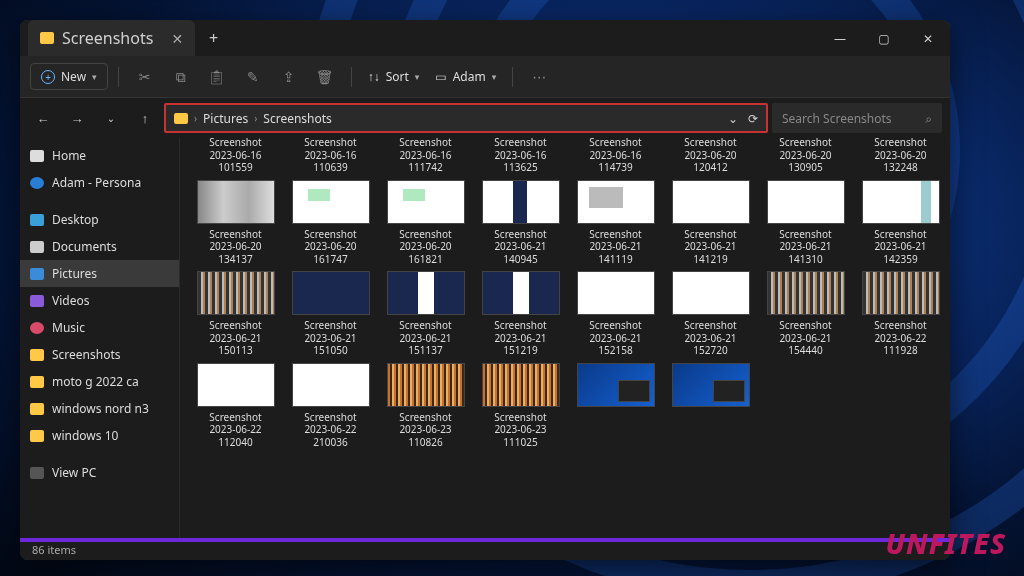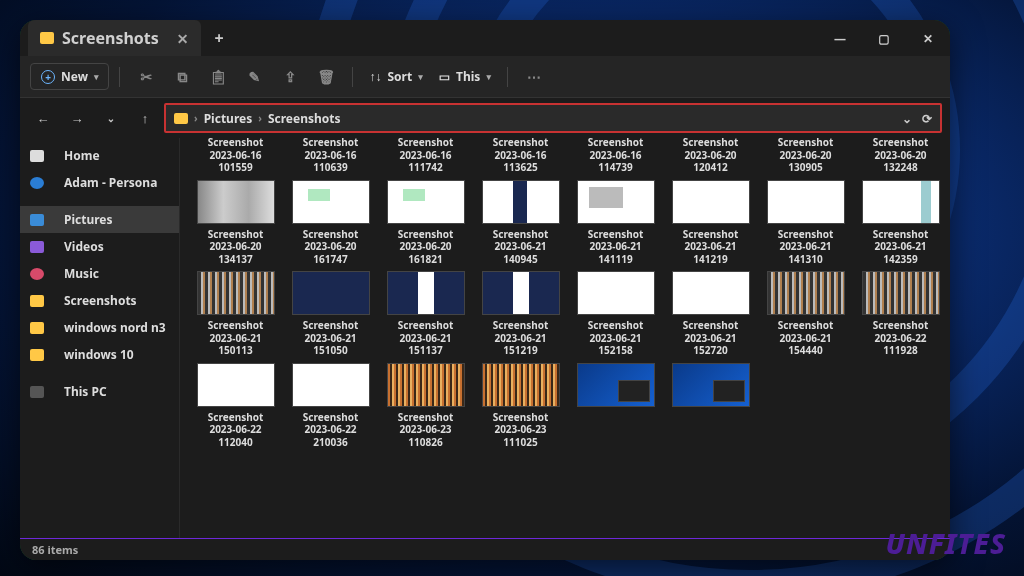--- a/index.html
+++ b/index.html
@@ -8,23 +8,23 @@
     background: radial-gradient(ellipse at 60% 40%, #1b5fd8 0%, #0a2a6b 40%, #041436 70%, #020814 100%);
     position: relative;
   }
   .swirl { position:absolute; border-radius:50%; border:30px solid rgba(40,110,230,.25); }
   .swirl.a{width:900px;height:900px;top:-300px;left:300px;}
   .swirl.b{width:700px;height:700px;top:-200px;left:380px;}
   .swirl.c{width:500px;height:500px;top:-100px;left:460px;}
 
   .window {
     position:absolute; left:20px; top:20px; width:930px; height:540px;
-    background:#14532d; color:#d0d0d0; border-radius:16px; overflow:hidden;
+    background:#14532d; color:#d0d0d0; border-radius:8px; overflow:hidden;
     box-shadow:0 8px 32px rgba(0,0,0,.6);
-    display:flex; flex-direction:column;font-weight:bold;
+    display:flex; flex-direction:column;
   }
   .titlebar { height:36px; background:#1c1c1c; display:flex; align-items:center; }
   .tab { display:flex; align-items:center; gap:8px; padding:0 12px; height:36px; background:#2b2b2b; border-radius:6px 6px 0 0; margin-left:8px;}
   .tab .foldericon{width:14px;height:12px;background:#ffc846;border-radius:2px;}
   .tab .close{margin-left:10px;color:#aaa;font-size:14px;}
   .newtab{color:#ccc;font-size:16px;margin-left:14px;}
   .winctrl{margin-left:auto;display:flex;}
   .winbtn{width:44px;height:36px;display:flex;align-items:center;justify-content:center;color:#ccc;font-size:12px;}
 
   .toolbar{height:42px;background:#252525;display:flex;align-items:center;padding:0 10px;gap:4px;border-bottom:1px solid #333;}
@@ -37,21 +37,21 @@
   .navrow{height:40px;display:flex;align-items:center;padding:0 8px;gap:4px;background:#1c1c1c;}
   .navbtn{width:30px;height:30px;display:flex;align-items:center;justify-content:center;color:#ccc;font-size:13px;}
   .addrbar{flex:1;height:30px;border:2px solid #c83232;background:#2a2a2a;display:flex;align-items:center;padding:0 8px;gap:6px;font-size:12px;color:#ddd;border-radius:2px;}
   .addrbar .foldericon{width:14px;height:11px;background:#ffc846;border-radius:2px;}
   .crumb-sep{color:#888;font-size:10px;}
   .addr-right{margin-left:auto;display:flex;gap:10px;color:#ccc;}
   .searchbox{width:170px;height:30px;background:#2a2a2a;display:flex;align-items:center;padding:0 10px;color:#888;font-size:12px;justify-content:space-between;border-radius:2px;}
 
   .body{flex:1;display:flex;overflow:hidden;}
   .sidebar{width:160px;background:#1c1c1c;padding:4px 0;font-size:12px;overflow:hidden;border-right:1px solid #2a2a2a;}
-  .side-item{display:flex;align-items:center;gap:20px;padding:5px 10px;color:#ddd;}
+  .side-item{display:flex;align-items:center;gap:8px;padding:5px 10px;color:#ddd;}
   .side-item.active{background:#3a3a3a;}
   .si-icon{width:14px;height:12px;border-radius:2px;flex-shrink:0;}
   .side-gap{height:10px;}
 
   .content{flex:1;background:#1c1c1c;overflow:hidden;position:relative;}
   .grid{display:grid;grid-template-columns:repeat(8,1fr);gap:6px 4px;padding:0 4px 6px 10px;}
   .item{display:flex;flex-direction:column;align-items:center;}
   .thumb{width:78px;height:44px;background:#fff;border:1px solid #444;margin-bottom:4px;position:relative;overflow:hidden;}
   .label{font-size:10px;line-height:1.25;text-align:center;color:#ddd;max-width:84px;}
   .toprow .label{margin-top:-2px;}
@@ -63,23 +63,23 @@
   .th-navy-split::before{content:"";position:absolute;inset:0;background:linear-gradient(90deg,#1a2850 40%,#fff 40%,#fff 60%,#1a2850 60%);}
   .th-gray-box::after{content:"";position:absolute;left:15%;top:15%;width:45%;height:50%;background:#bbb;}
   .th-stripes{background:repeating-linear-gradient(90deg,#333,#333 3px,#bbb 3px,#bbb 5px,#b08050 5px,#b08050 7px);}
   .th-v-orange{background:repeating-linear-gradient(90deg,#c77030,#c77030 2px,#3a2818 2px,#3a2818 4px,#e8b060 4px,#e8b060 6px);}
   .th-desktop{background:linear-gradient(135deg,#0a3a8a,#1560d0);}
   .th-desktop::after{content:"";position:absolute;right:4px;bottom:4px;width:30px;height:20px;background:#222;border:1px solid #444;}
   .th-white{background:#fff;}
   .th-col-right::after{content:"";position:absolute;right:8px;top:0;width:10px;height:100%;background:#9cccd0;}
   .th-col-center::after{content:"";position:absolute;left:40%;top:0;width:18%;height:100%;background:#1a2850;}
 
-  .status{height:22px;background:#1c1c1c;border-top:1px solid #6d28d9;display:flex;align-items:center;padding:0 12px;font-size:11px;color:#aaa;}
-
-  .watermark{position:absolute;right:18px;bottom:14px;color:#4c1d95;font-weight:800;font-size:28px;letter-spacing:1px;font-style:italic;}
+  .status{height:22px;background:#1c1c1c;border-top:4px solid #6d28d9;display:flex;padding:0 12px;font-size:11px;color:#aaa;}
+
+  .watermark{position:absolute;right:18px;bottom:14px;color:#be185d;font-weight:800;font-size:28px;letter-spacing:1px;font-style:italic;}
 </style>
 </head>
 <body>
 
 <div class="swirl a"></div>
 <div class="swirl b"></div>
 <div class="swirl c"></div>
 
 <div class="window">
 
@@ -111,21 +111,21 @@
     <div class="tbicon">⇪</div>
     <div class="tbicon">🗑︎</div>
     <span class="tbsep"></span>
     <div class="tbtxt">
       <span>↑↓</span>
       <span>Sort</span>
       <span style="font-size:9px;color:#aaa;">▾</span>
     </div>
     <div class="tbtxt">
       <span>▭</span>
-      <span>This</span>
+      <span>Adam</span>
       <span style="font-size:9px;color:#aaa;">▾</span>
     </div>
     <span class="tbsep"></span>
     <div class="tbicon">⋯</div>
   </div>
 
   <div class="navrow">
     <div class="navbtn">←</div>
     <div class="navbtn">→</div>
     <div class="navbtn" style="font-size:10px;">⌄</div>
@@ -134,61 +134,77 @@
       <span class="foldericon"></span>
       <span class="crumb-sep">›</span>
       <span>Pictures</span>
       <span class="crumb-sep">›</span>
       <span>Screenshots</span>
       <div class="addr-right">
         <span>⌄</span>
         <span>⟳</span>
       </div>
     </div>
+    <div class="searchbox">
+      <span>Search Screenshots</span>
+      <span>⌕</span>
+    </div>
   </div>
 
   <div class="body">
     <div class="sidebar">
       <div class="side-item">
           <span class="si-icon" style="background:#ddd;"></span>
           <span>Home</span>
         </div>
       <div class="side-item">
           <span class="si-icon" style="background:#2a7dd4;border-radius:50%;"></span>
           <span>Adam - Persona</span>
         </div>
       <div class="side-gap"></div>
+      <div class="side-item">
+          <span class="si-icon" style="background:#3aa0d8;"></span>
+          <span>Desktop</span>
+        </div>
+      <div class="side-item">
+          <span class="si-icon" style="background:#ccc;"></span>
+          <span>Documents</span>
+        </div>
       <div class="side-item active">
           <span class="si-icon" style="background:#3a8cd8;"></span>
           <span>Pictures</span>
         </div>
       <div class="side-item">
           <span class="si-icon" style="background:#8a5ad8;"></span>
           <span>Videos</span>
         </div>
       <div class="side-item">
           <span class="si-icon" style="background:#d84a6a;border-radius:50%;"></span>
           <span>Music</span>
         </div>
       <div class="side-item">
           <span class="si-icon" style="background:#ffc846;"></span>
           <span>Screenshots</span>
         </div>
       <div class="side-item">
           <span class="si-icon" style="background:#ffc846;"></span>
+          <span>moto g 2022 ca</span>
+        </div>
+      <div class="side-item">
+          <span class="si-icon" style="background:#ffc846;"></span>
           <span>windows nord n3</span>
         </div>
       <div class="side-item">
           <span class="si-icon" style="background:#ffc846;"></span>
           <span>windows 10</span>
         </div>
       <div class="side-gap"></div>
       <div class="side-item">
           <span class="si-icon" style="background:#555;"></span>
-          <span>This PC</span>
+          <span>View PC</span>
         </div>
     </div>
 
     <div class="content">
       <div class="grid toprow" id="row0">
           <div class="item">
             <div class="label">Screenshot<br>2023-06-16<br>101559</div>
           </div>
           <div class="item">
             <div class="label">Screenshot<br>2023-06-16<br>110639</div>

